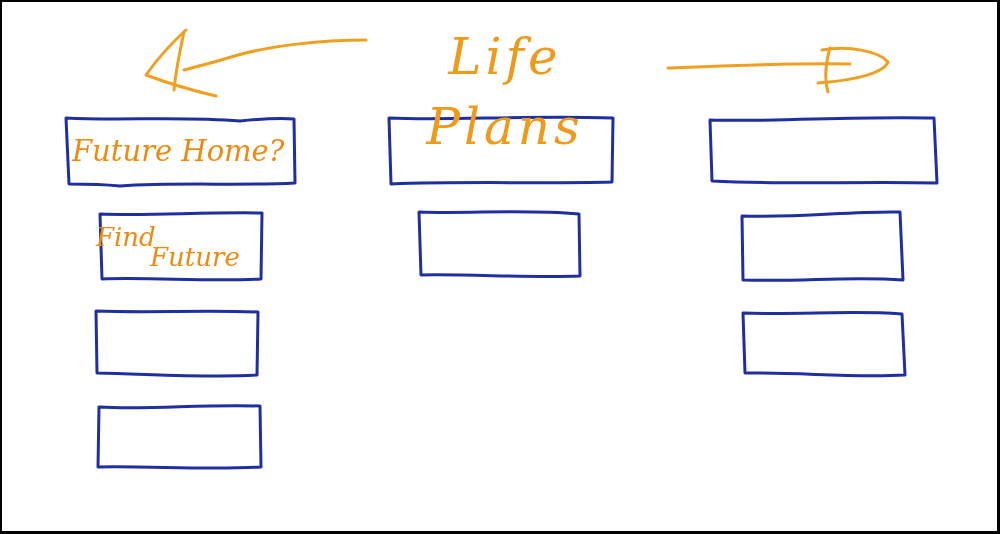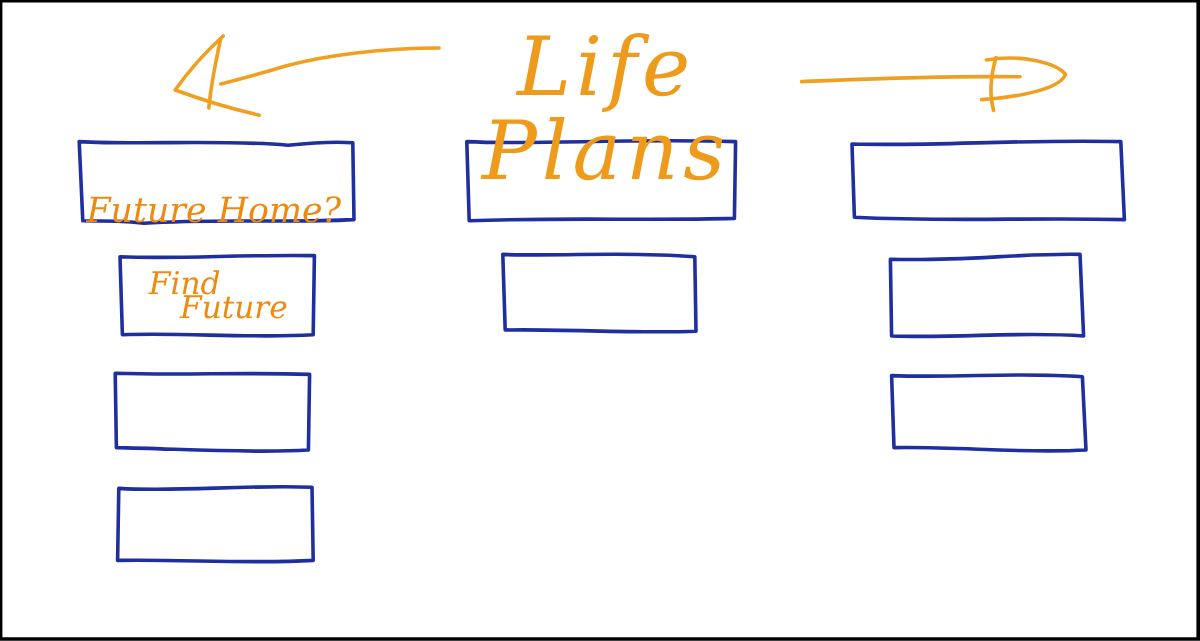--- a/index.html
+++ b/index.html
@@ -10,29 +10,29 @@
       border-top: 2px solid #000; border-left: 2px solid #000;
       border-right: 3px solid #000; border-bottom: 3px solid #000;
       background: #ffffff;
     }
     svg.sketch { position: absolute; left: 0; top: 0; }
     .ink-blue { fill: none; stroke: #1f2fa0; stroke-width: 3; stroke-linecap: round; stroke-linejoin: round; }
     .ink-orange { fill: none; stroke: #f0a020; stroke-width: 3; stroke-linecap: round; stroke-linejoin: round; }
     .title {
       position: absolute; left: 360px; top: 22px; width: 290px; height: 70px;
       font-family: "DejaVu Serif", serif; font-style: italic;
-      font-size: 68px; color: #ee9a1a; letter-spacing: 4px;
+      font-size: 50px; color: #ee9a1a; letter-spacing: 4px;
       line-height: 70px; text-align: center; font-weight: normal;
     }
     .box-label {
       position: absolute; font-family: "DejaVu Serif", serif; font-style: italic;
       color: #ee8a10; white-space: nowrap;
     }
-    .label-future { left: 72px; top: 134px; font-size: 29px; letter-spacing: 0px; margin-top: 24px; }
-    .label-find { left: 124px; top: 222px; font-size: 26px; }
+    .label-future { left: 72px; top: 134px; font-size: 29px; letter-spacing: 0px; }
+    .label-find { left: 96px; top: 222px; font-size: 26px; }
     .label-trees { left: 150px; top: 242px; font-size: 26px; }
     .box-hit { position: absolute; background: transparent; }
   </style>
 </head>
 <body>
 
 <div class="canvas"></div>
 
 <svg class="sketch" width="1000" height="534" viewBox="0 0 1000 534">
 

